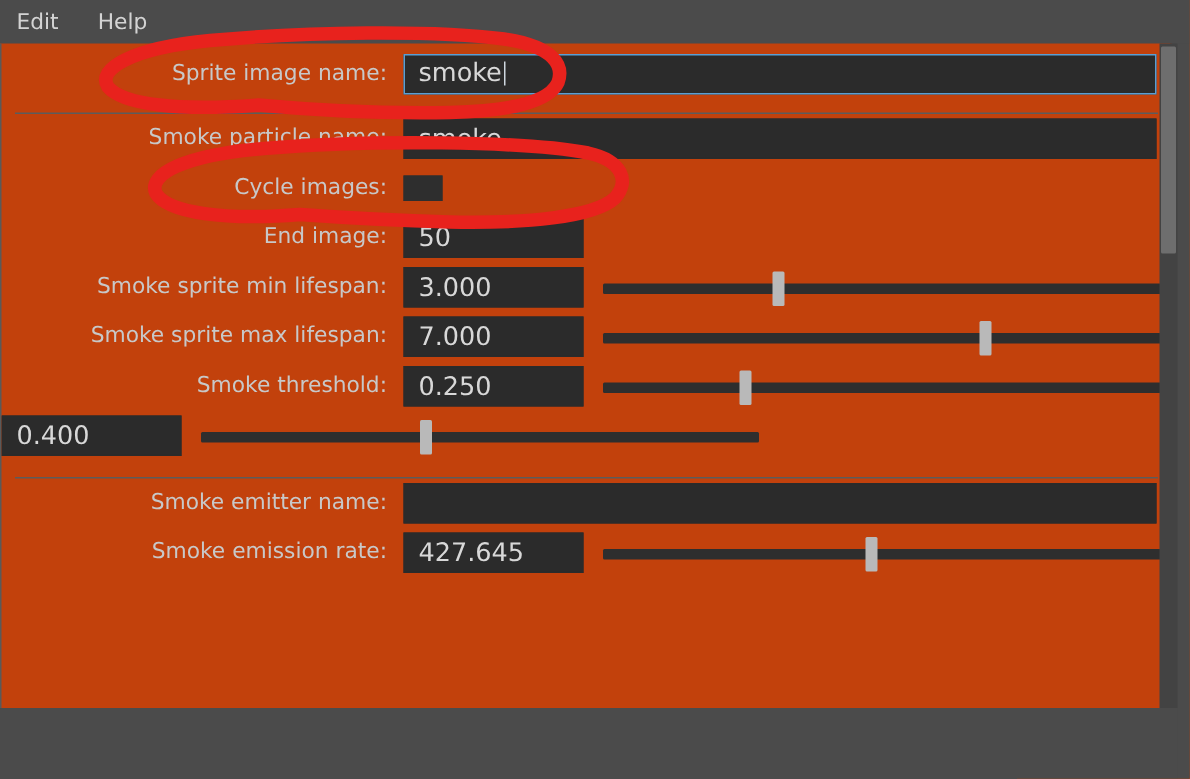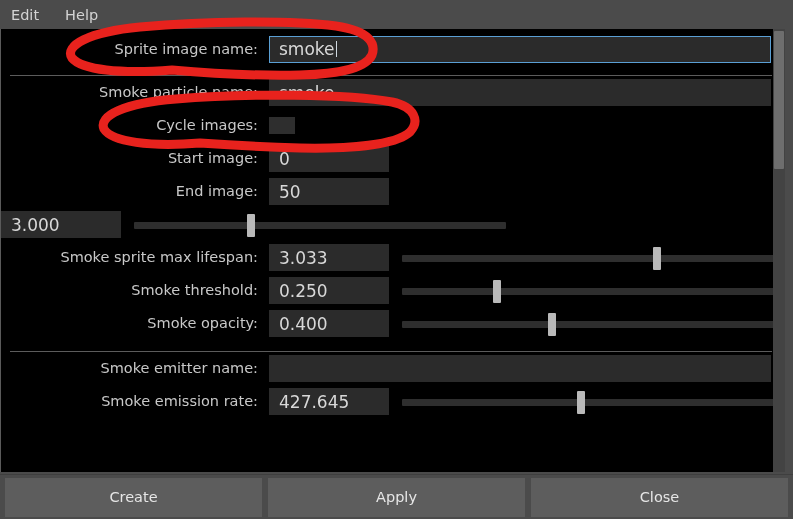--- a/index.html
+++ b/index.html
@@ -28,21 +28,21 @@
     color: #d3d3d3;
     padding: 2px 13px 2px 0;
     margin-right: 13px;
     cursor: default;
   }
 
   
   .viewport {
     position: absolute; left: 0; top: 29px;
     width: 781px; height: 443px;
-    background: #000000;
+    background: #c2410c;
     border-left: 1px solid #5a5a5a;
     border-right: 1px solid #424242;
     overflow: hidden;
   }
   .form {
     position: relative;
     width: 780px;
     padding: 0;
   }
 
@@ -206,68 +206,62 @@
         <div class="field wide">
           <span>smoke</span>
         </div>
       </div>
 
       <div class="row">
         <div class="label">Cycle images:</div>
         <div class="checkbox"></div>
       </div>
 
-      <div class="row">
-        <div class="label">Start image:</div>
-        <div class="field short">
-          <span>0</span>
-        </div>
-      </div>
 
       <div class="row">
         <div class="label">End image:</div>
         <div class="field short">
           <span>50</span>
         </div>
       </div>
 
       <div class="row">
+        <div class="label">Smoke sprite min lifespan:</div>
         <div class="field short">
           <span>3.000</span>
         </div>
         <div class="slider">
           <div class="groove"></div>
           <div class="handle" style="left: 116.84px;"></div>
         </div>
       </div>
 
       <div class="row">
         <div class="label">Smoke sprite max lifespan:</div>
         <div class="field short">
-          <span>3.033</span>
+          <span>7.000</span>
         </div>
         <div class="slider">
           <div class="groove"></div>
           <div class="handle" style="left: 255.16px;"></div>
         </div>
       </div>
 
       <div class="row">
         <div class="label">Smoke threshold:</div>
         <div class="field short">
           <span>0.250</span>
         </div>
         <div class="slider">
           <div class="groove"></div>
           <div class="handle" style="left: 95px;"></div>
         </div>
       </div>
 
       <div class="row">
-        <div class="label">Smoke opacity:</div>
         <div class="field short">
           <span>0.400</span>
         </div>
         <div class="slider">
           <div class="groove"></div>
           <div class="handle" style="left: 149.6px;"></div>
         </div>
       </div>
 
       <div class="section-sep" style="margin-top:11px;"></div>
@@ -290,25 +284,20 @@
         </div>
       </div>
 
     </div>
   </div>
 
   <div class="vscroll">
     <div class="thumb"></div>
   </div>
 
-  <div class="buttonbar">
-    <div class="btn">Create</div>
-    <div class="btn">Apply</div>
-    <div class="btn">Close</div>
-  </div>
 
   <svg class="annotation" viewBox="0 0 793 519" xmlns="http://www.w3.org/2000/svg">
 
     <path d="M 172 70 C 120 74, 82 70, 72 58 C 64 46, 88 32, 140 27
              C 205 21, 290 20, 336 26 C 370 31, 376 44, 372 55
              C 366 68, 340 74, 300 75 C 248 76, 205 73, 172 70 Z" fill="none" stroke="#e8221d" stroke-width="9" stroke-linecap="round" stroke-linejoin="round"></path>
 
     <path d="M 200 143 C 150 147, 112 142, 104 129 C 98 116, 124 103, 176 99
              C 246 93, 350 94, 392 102 C 415 107, 420 121, 410 132
              C 396 145, 350 149, 300 148 C 262 147, 228 145, 200 143 Z" fill="none" stroke="#e8221d" stroke-width="9" stroke-linecap="round" stroke-linejoin="round"></path>

